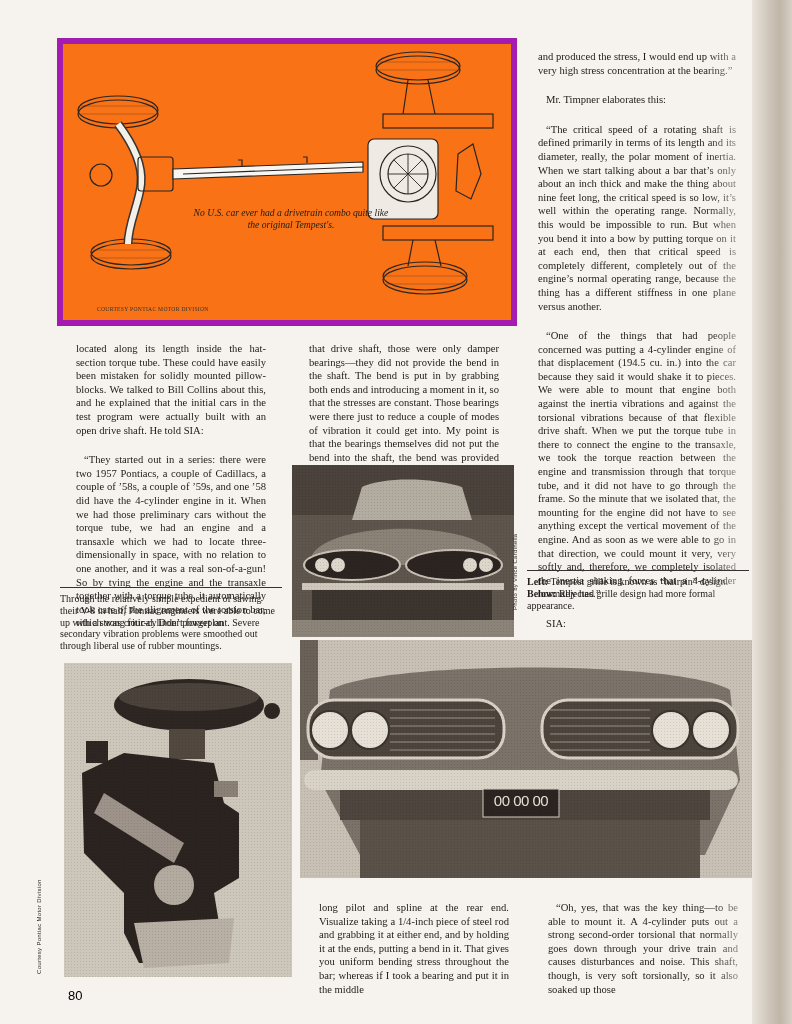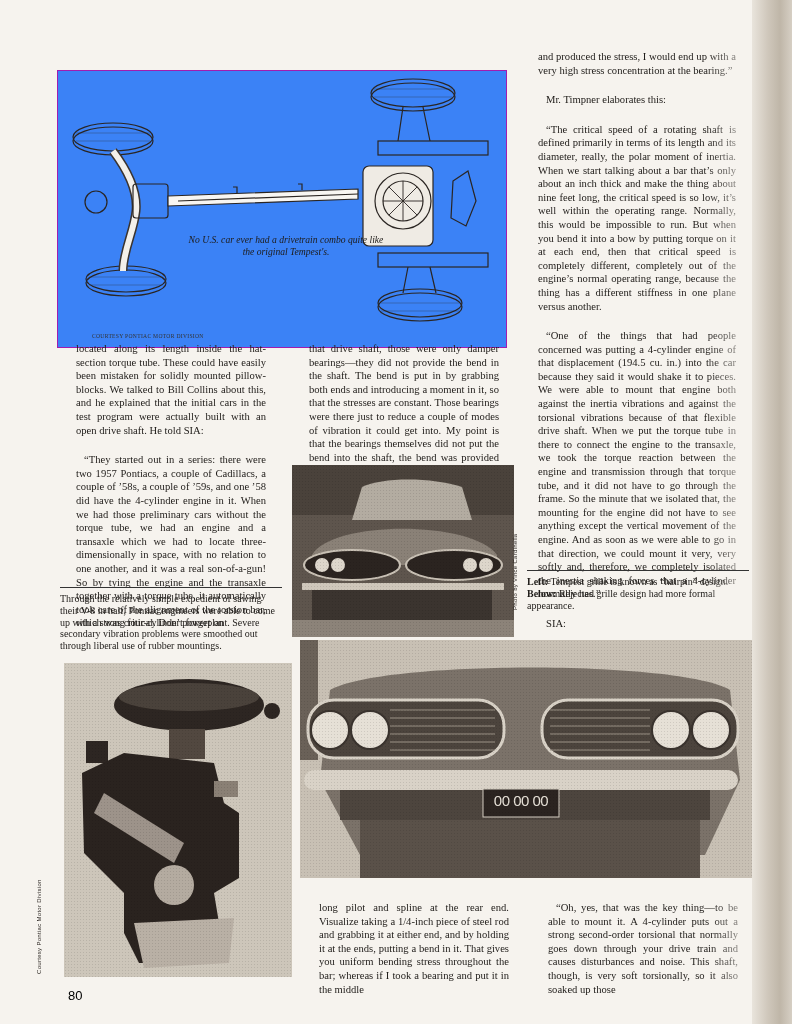--- a/index.html
+++ b/index.html
@@ -19,21 +19,21 @@
   }
   .col p { margin: 16px; text-indent: 8px; }
   .col p.noindent { text-indent: 0; }
   .fadeout {
     -webkit-mask-image: linear-gradient(to right, #000 80%, rgba(0,0,0,0.25) 100%);
             mask-image: linear-gradient(to right, #000 80%, rgba(0,0,0,0.25) 100%);
   }
   
   .fig-drivetrain {
     position: absolute; left: 57px; top: 38px; width: 448px; height: 276px;
-    border: 1px solid #a21caf; background: #3b82f6; margin-top: 32px;
+    border: 6px solid #a21caf; background: #f97316;
   }
   .fig-drivetrain svg { position: absolute; left: 0; top: 0; }
   .fig-caption-center {
     position: absolute; left: 128px; top: 163px; width: 200px;
     font-style: italic; font-size: 9.6px; line-height: 12px; text-align: center;
   }
   .credit-small {
     position: absolute; font-size: 5.6px; letter-spacing: 0.3px; color: #333;
     font-family: "Liberation Serif", serif; text-transform: uppercase;
   }

